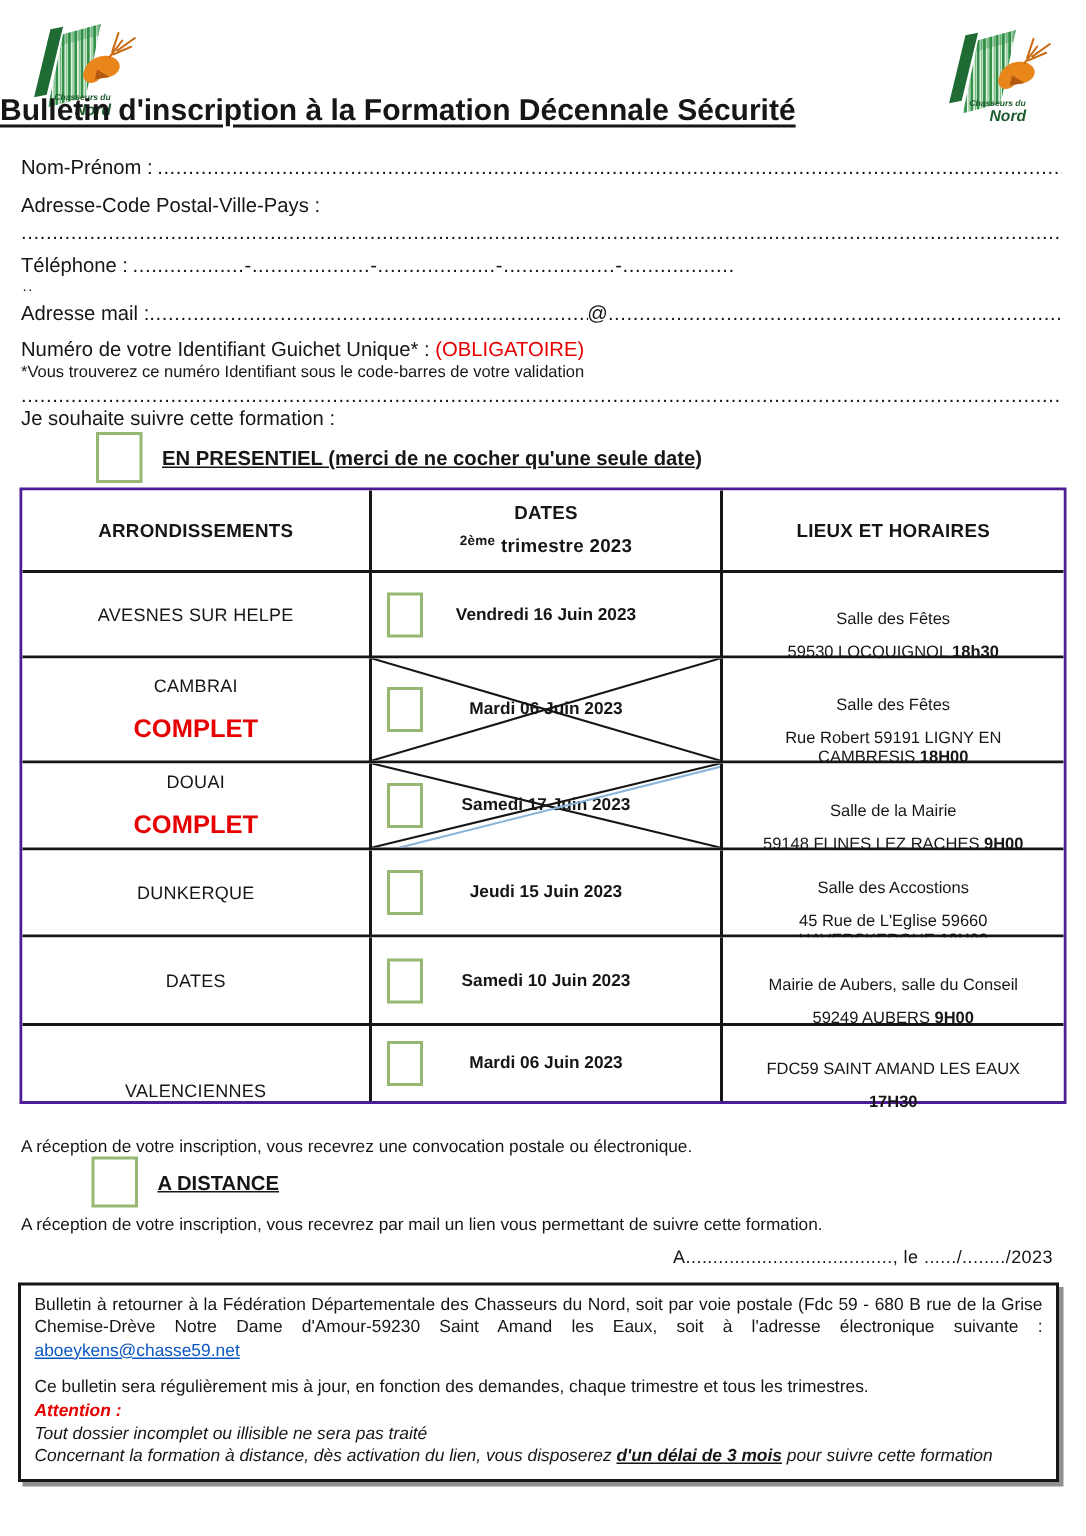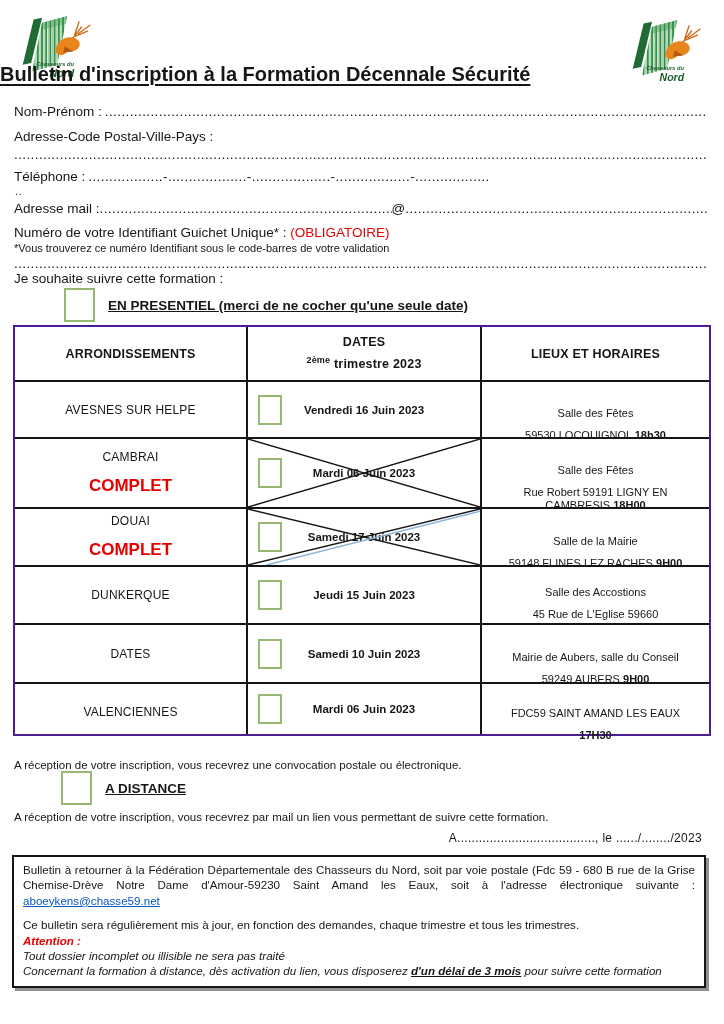--- a/index.html
+++ b/index.html
@@ -217,21 +217,21 @@
   </div>
   <div class="cell h5 datecell">
     <span class="smallcb"></span>
     <span class="datetext">Samedi 10 Juin 2023</span>
   </div>
   <div class="cell h5 lastcol lieucell">
     <div class="v1">Mairie de Aubers, salle du Conseil</div>
     <div class="v2"><span>59249 AUBERS </span><b>9H00</b></div>
   </div>
 
-  <div class="cell h6 lastrow" style="justify-content:center;padding-top:6px">
+  <div class="cell h6 lastrow" style="justify-content:flex-end;padding-top:6px">
     <div class="arrname">VALENCIENNES</div>
 
   </div>
   <div class="cell h6 lastrow datecell">
     <span class="smallcb"></span>
     <span class="datetext">Mardi 06 Juin 2023</span>
   </div>
   <div class="cell h6 lastrow lastcol lieucell">
     <div class="v1">FDC59 SAINT AMAND LES EAUX</div>
     <div class="v2"><span></span><b>17H30</b></div>

